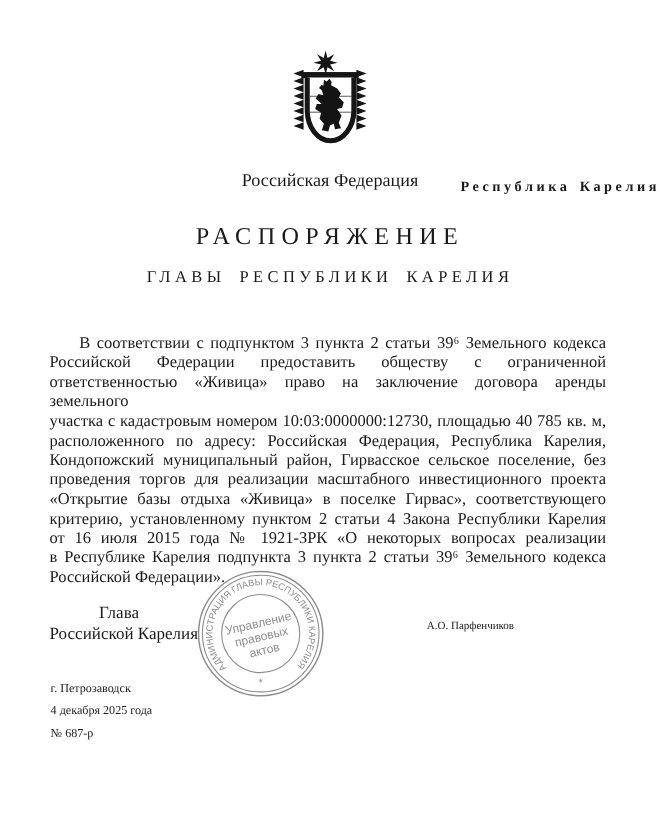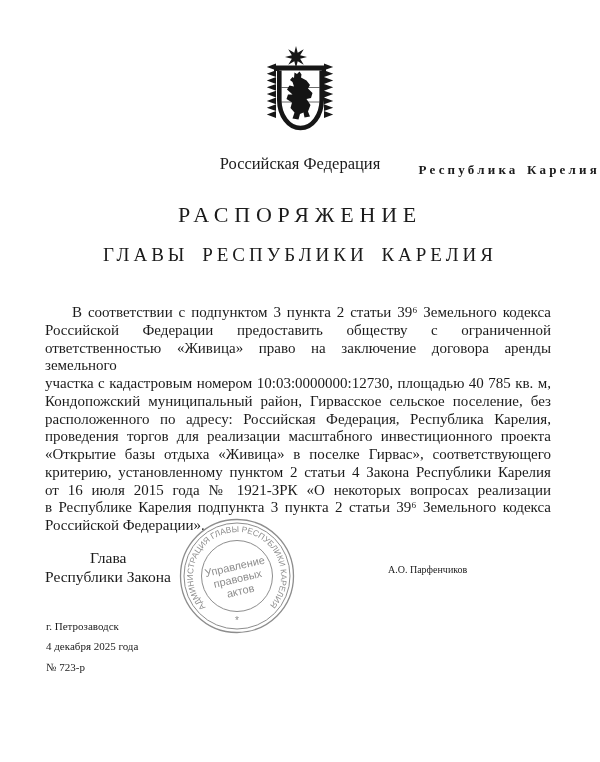--- a/index.html
+++ b/index.html
@@ -5,21 +5,21 @@
   html,body { margin:0; padding:0; background:#ffffff; }
   .page {
     position:relative; width:600px; height:762px; background:#ffffff;
     font-family:"Liberation Serif","DejaVu Serif",serif; color:#1b1b1b;
     overflow:hidden;
   }
   .centered { position:absolute; left:0; width:600px; text-align:center; white-space:nowrap; }
   .country  { top:154px; font-size:16.5px; }
   .region   { top:162px; font-size:13px; font-weight:bold; letter-spacing:3.2px; word-spacing:2px;text-align:right; }
   .doc-type { top:202px; font-size:22px; letter-spacing:5.8px; }
-  .doc-sub  { top:244px; font-size:19px; letter-spacing:4px; word-spacing:5px; }
+  .doc-sub  { top:244px; font-size:15px; letter-spacing:4px; word-spacing:5px; }
 
   .emblem { position:absolute; left:254px; top:44px; }
 
   .body-text { position:absolute; left:45px; top:304px; width:506px;
                font-size:15px; line-height:17.75px; }
   .body-line { text-align:justify; text-align-last:justify; -moz-text-align-last:justify; }
   .body-line.first { text-indent:27px; }
   .body-line.last  { text-align-last:left; -moz-text-align-last:left; }
 
   .sig-post { position:absolute; left:45px; top:548px; font-size:15.5px; line-height:19px; }
@@ -60,33 +60,33 @@
   <div class="centered country">Российская Федерация</div>
   <div class="centered region">Республика Карелия</div>
   <div class="centered doc-type">РАСПОРЯЖЕНИЕ</div>
   <div class="centered doc-sub">ГЛАВЫ РЕСПУБЛИКИ КАРЕЛИЯ</div>
 
   <div class="body-text">
     <div class="body-line first">В соответствии с подпунктом 3 пункта 2 статьи 39⁶ Земельного кодекса</div>
     <div class="body-line">Российской Федерации предоставить обществу с ограниченной</div>
     <div class="body-line">ответственностью «Живица» право на заключение договора аренды земельного</div>
     <div class="body-line">участка с кадастровым номером 10:03:0000000:12730, площадью 40 785 кв. м,</div>
+    <div class="body-line">расположенного по адресу: Российская Федерация, Республика Карелия,</div>
     <div class="body-line">Кондопожский муниципальный район, Гирвасское сельское поселение, без</div>
-    <div class="body-line">расположенного по адресу: Российская Федерация, Республика Карелия,</div>
     <div class="body-line">проведения торгов для реализации масштабного инвестиционного проекта</div>
     <div class="body-line">«Открытие базы отдыха «Живица» в поселке Гирвас», соответствующего</div>
     <div class="body-line">критерию, установленному пунктом 2 статьи 4 Закона Республики Карелия</div>
     <div class="body-line">от 16 июля 2015 года № 1921-ЗРК «О некоторых вопросах реализации</div>
     <div class="body-line">в Республике Карелия подпункта 3 пункта 2 статьи 39⁶ Земельного кодекса</div>
     <div class="body-line last">Российской Федерации».</div>
   </div>
 
   <div class="sig-post">
     <div class="indent">Глава</div>
-    <div>Республики Закона</div>
+    <div>Российской Карелия</div>
   </div>
   <div class="sig-name">А.О. Парфенчиков</div>
 
   <svg class="stamp" width="118" height="118" viewBox="-59 -59 118 118">
     <circle r="56.5" fill="none" stroke-width="1.3" stroke="#8d8d8d"></circle>
     <circle r="53" fill="none" stroke-width="1" stroke="#8d8d8d"></circle>
     <circle r="35.5" fill="none" stroke-width="1" stroke="#8d8d8d"></circle>
     <defs>
       <path id="ringPath" d="M -31.1,31.1 A 44,44 0 1 1 31.1,31.1 A 44,44 0 0 1 -31.1,31.1"></path>
     </defs>
@@ -97,16 +97,16 @@
     <g transform="rotate(-13)">
       <text class="stamp-center-text" x="0" y="-6" text-anchor="middle" fill="#8d8d8d">Управление</text>
       <text class="stamp-center-text" x="0" y="6.5" text-anchor="middle" fill="#8d8d8d">правовых</text>
       <text class="stamp-center-text" x="0" y="19" text-anchor="middle" fill="#8d8d8d">актов</text>
     </g>
   </svg>
 
   <div class="footer">
     <div>г. Петрозаводск</div>
     <div>4 декабря 2025 года</div>
-    <div>№ 723-р</div>
+    <div>№ 687-р</div>
   </div>
 
 </div>
 
 </body></html>

